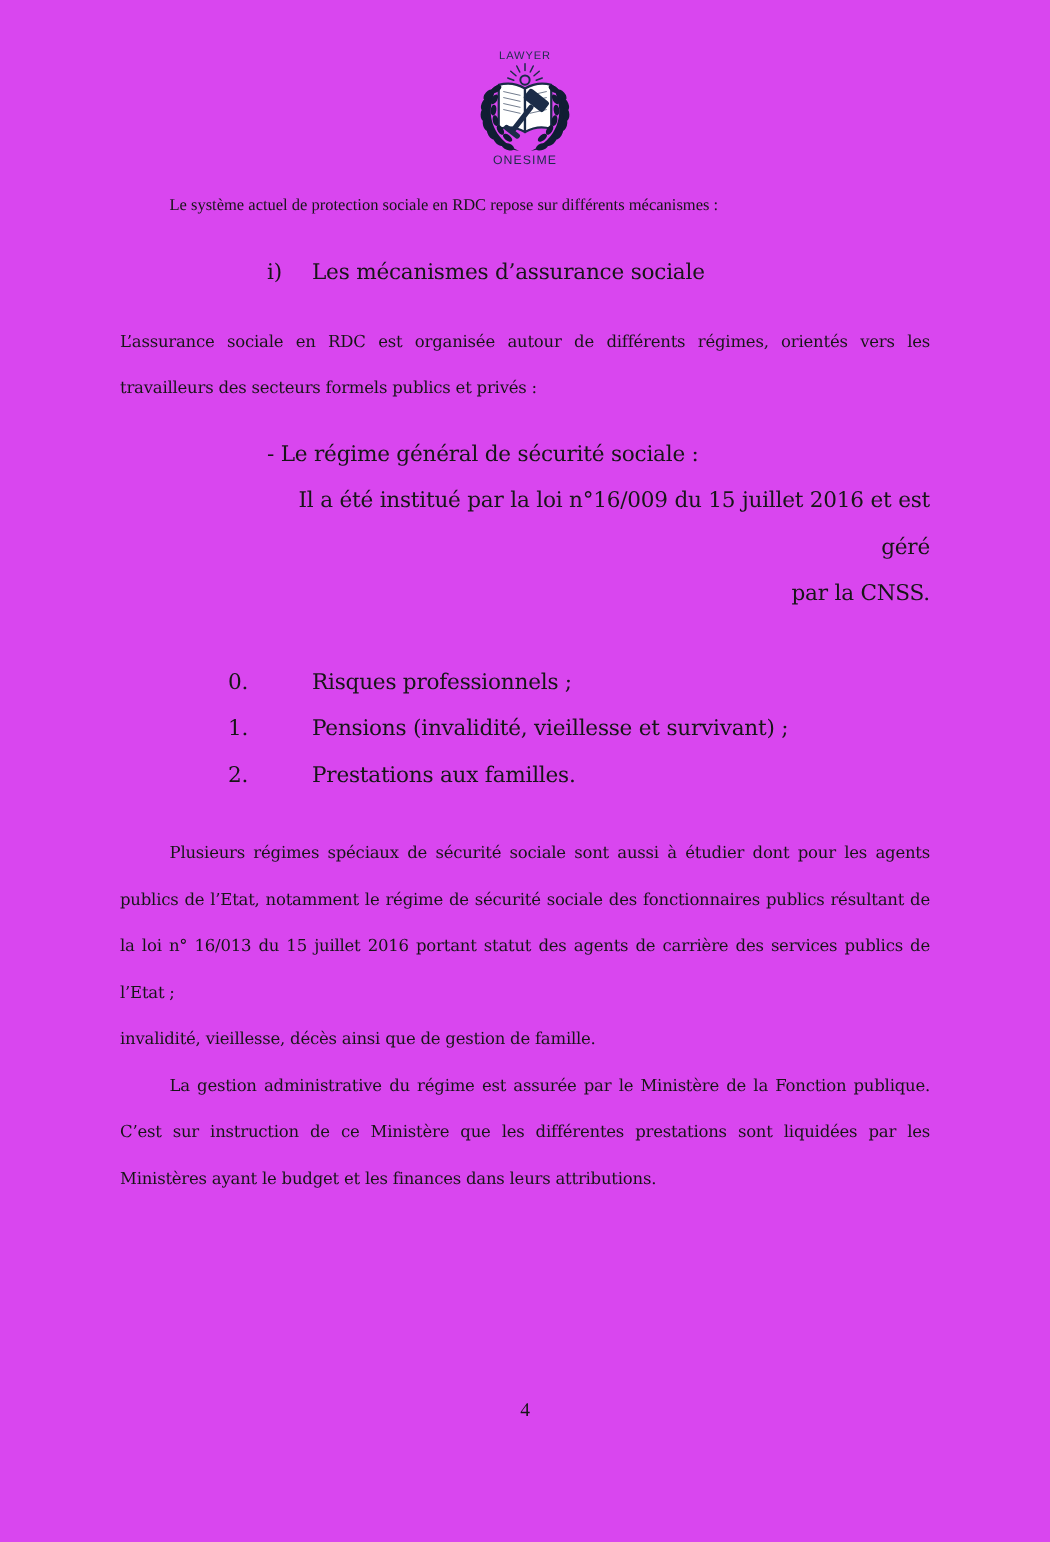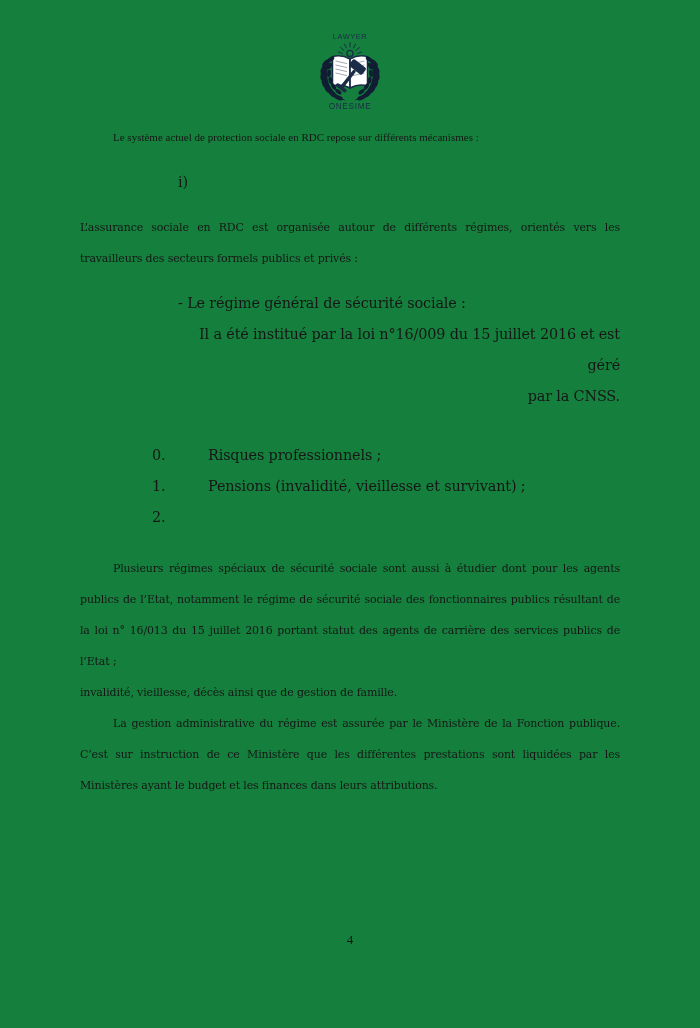--- a/index.html
+++ b/index.html
@@ -12,21 +12,21 @@
     height: 1028px;
     position: relative;
     font-family: "Liberation Serif", "DejaVu Serif", serif;
     color: #161616;
     overflow: hidden;
   }
 
   .page {
     position: absolute;
     inset: 0;
-    background: #15803d;
+    background: #d946ef;
   }
 
   
   .header {
     position: absolute;
     top: 30px;
     left: 0;
     right: 0;
     display: flex;
     justify-content: center;
@@ -237,20 +237,21 @@
   </div>
 
   <div class="body-area">
 
     <p class="para indent f-times">Le système actuel de protection sociale en RDC repose sur différents mécanismes :</p>
 
     <div class="spacer-sm"></div>
 
     <div class="roman-item">
       <span class="marker">i)</span>
+      <span class="text">Les mécanismes d’assurance sociale</span>
     </div>
 
     <div class="spacer-sm"></div>
 
     <p class="para f-cambria">L’assurance sociale en RDC est organisée autour de différents régimes, orientés vers les travailleurs des secteurs formels publics et privés :</p>
 
     <div class="spacer-sm"></div>
 
     <div class="dash-line">- Le régime général de sécurité sociale :</div>
 
@@ -268,20 +269,21 @@
       <div class="num-item">
         <span class="num">0.</span>
         <span class="label">Risques professionnels ;</span>
       </div>
       <div class="num-item">
         <span class="num">1.</span>
         <span class="label">Pensions (invalidité, vieillesse et survivant) ;</span>
       </div>
       <div class="num-item">
         <span class="num">2.</span>
+        <span class="label">Prestations aux familles.</span>
       </div>
     </div>
 
     <div class="spacer-md"></div>
 
     <p class="para indent f-cambria">Plusieurs régimes spéciaux de sécurité sociale sont aussi à étudier dont pour les agents publics de l’Etat, notamment le régime de sécurité sociale des fonctionnaires publics résultant de la loi n° 16/013 du 15 juillet 2016 portant statut des agents de carrière des services publics de l’Etat ;</p>
 
     <div class="mixed">
       <p class="para f-cambria">invalidité, vieillesse, décès ainsi que de gestion de famille.</p>
     </div>

